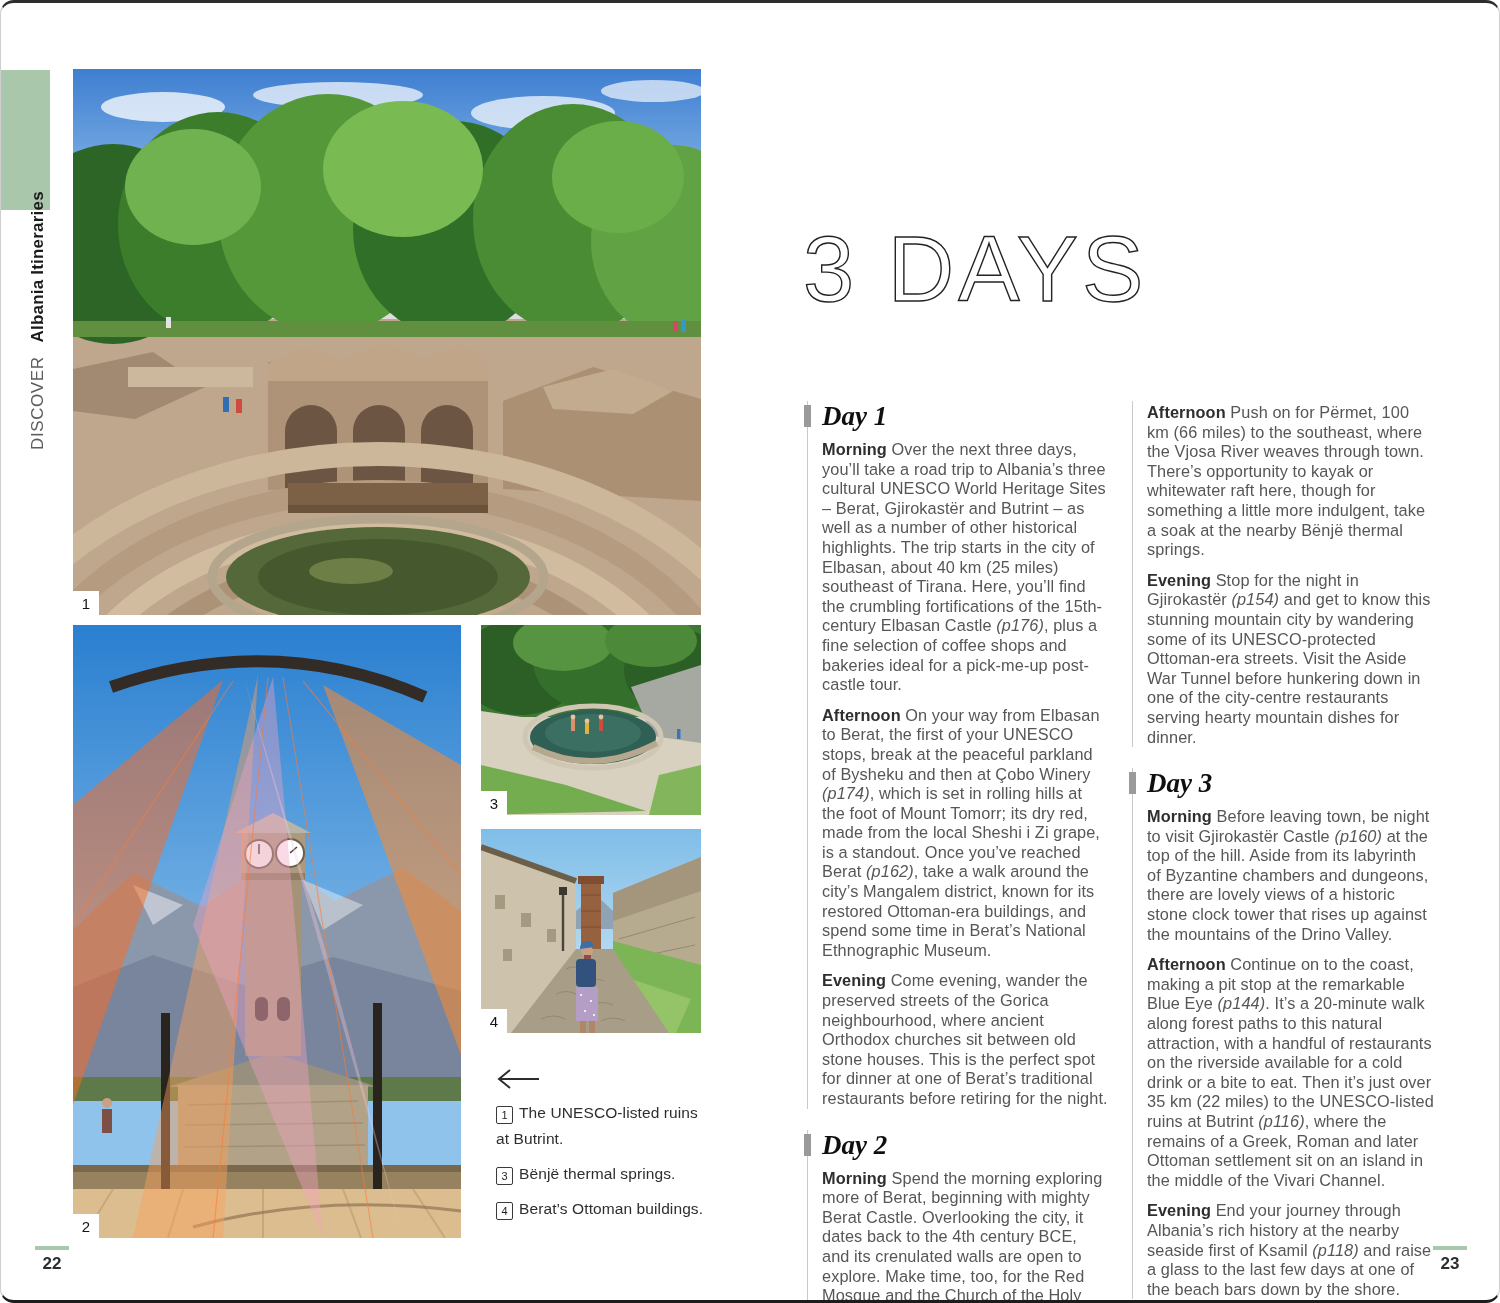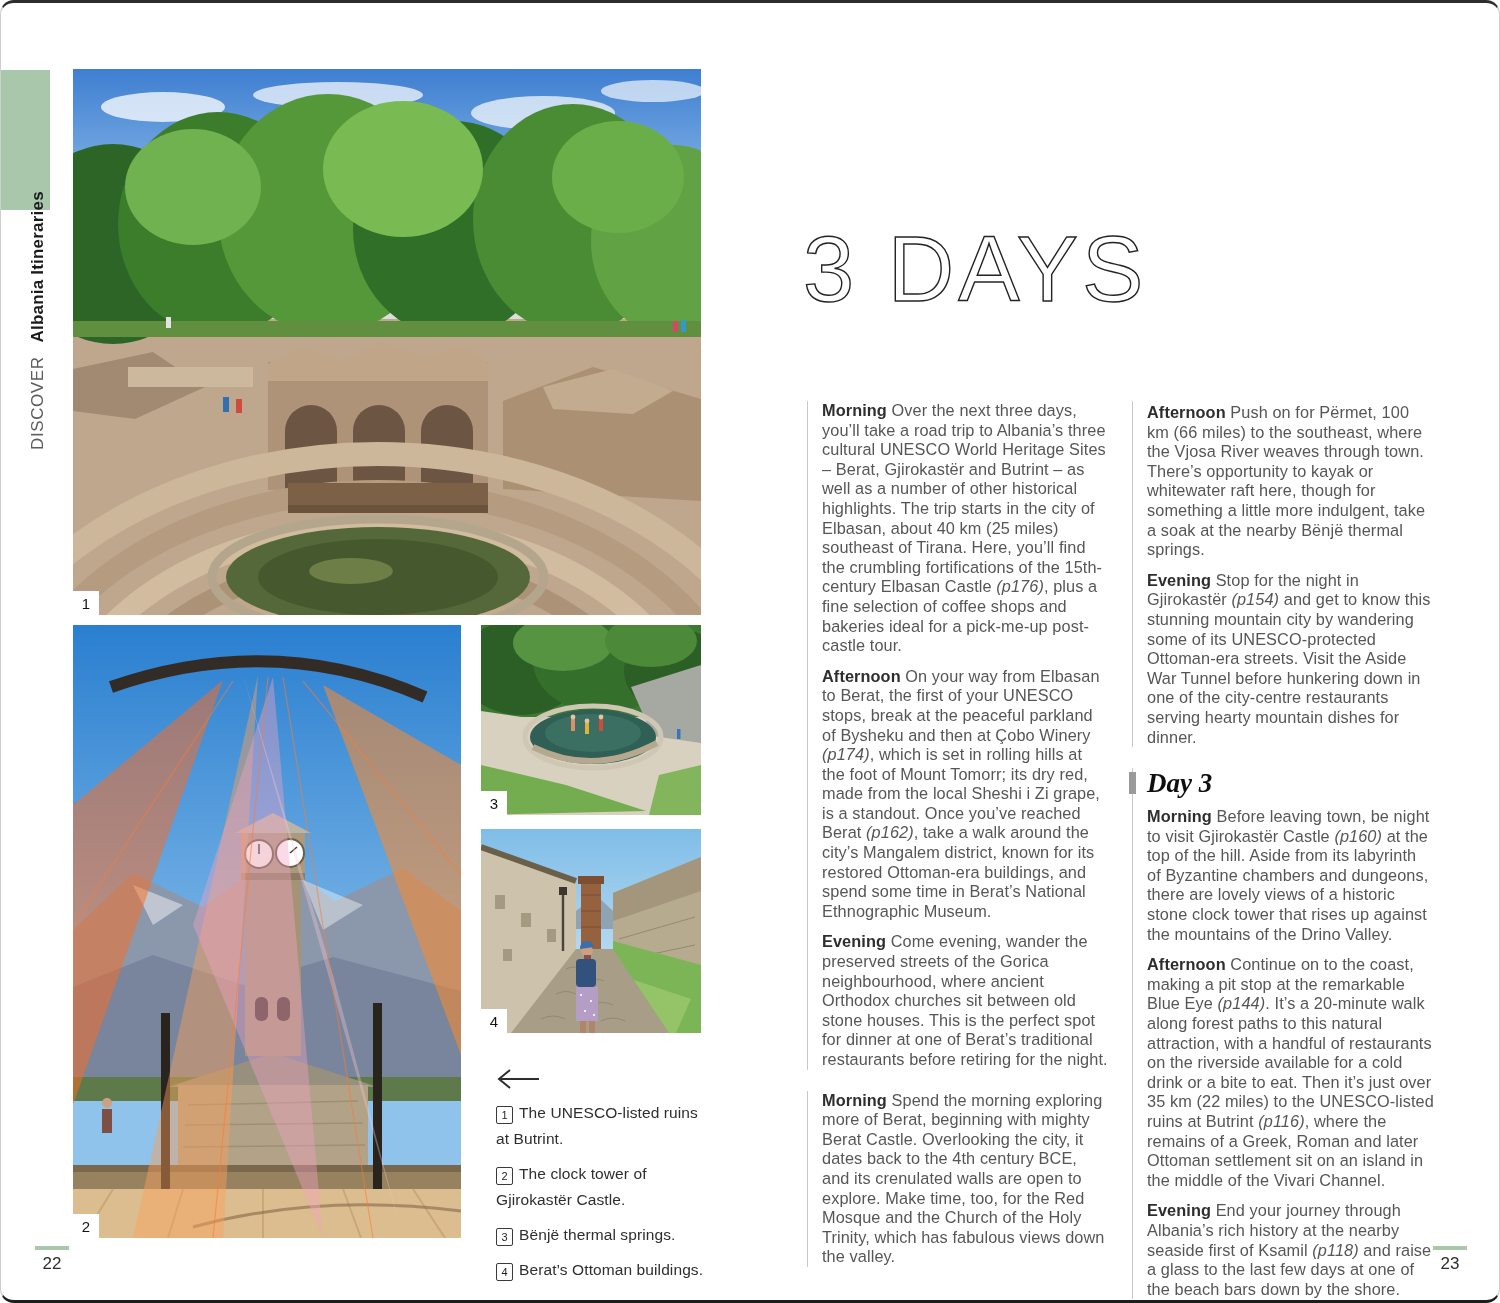--- a/index.html
+++ b/index.html
@@ -34,21 +34,21 @@
   .caption-arrow { position:absolute; left:494px; top:1064px; }
   .captions { position:absolute; left:495px; top:1097px; width:218px; }
   .caption-item { margin:0 0 9px 0; font-size:15.5px; line-height:26px; color:#2e2e2e; letter-spacing:.1px; }
   .cap-num {
     display:inline-flex; width:15px; height:16px; border:1px solid #3a3a3a; border-radius:2px;
     align-items:center; justify-content:center; font-size:11px; margin-right:6px;
     position:relative; top:1px; color:#1f1f1f;
   }
   .folio { position:absolute; width:34px; text-align:center; }
   .folio .bar { height:4px; margin-bottom:4px; }
-  .folio .num { font-size:17px; font-weight:400; color:#2d2d2d; }
+  .folio .num { font-size:17px; font-weight:700; color:#2d2d2d; }
   #folio-left  { left:34px;  top:1243px; }
   #folio-right { left:1432px; top:1243px; }
 
   
   .title-svg { position:absolute; left:800px; top:216px; }
   .subtitle {
     position:absolute; left:804px; top:312px; font-family:"Liberation Serif", serif;
     font-style:italic; font-size:42px; color:#161616; letter-spacing:.5px;
   }
   .col { position:absolute; top:398px; width:302px; }
@@ -285,41 +285,42 @@
     </svg>
     <figcaption class="photo-num">4</figcaption>
   </figure>
 
   <svg class="caption-arrow" width="46" height="24" viewBox="0 0 46 24">
     <path d="M44 12 H5 M15 3 L4 12 L15 21" stroke="#2d2d2d" stroke-width="2" fill="none"></path>
   </svg>
 
   <div class="captions">
     <p class="caption-item"><span class="cap-num">1</span><span>The UNESCO-listed ruins at Butrint.</span></p>
-    <p class="caption-item"><span class="cap-num">2</span><span>The clock tower of Gjirokastër Castle.</span></p>
     <p class="caption-item"><span class="cap-num">3</span><span>Bënjë thermal springs.</span></p>
     <p class="caption-item"><span class="cap-num">4</span><span>Berat’s Ottoman buildings.</span></p>
   </div>
 
   <div class="folio" id="folio-left">
     <div class="bar accent-bg" style="background: rgb(169, 200, 171);"></div>
     <div class="num">22</div>
   </div>
 
   <svg class="title-svg" width="370" height="104" viewBox="0 0 370 104">
     <text x="2" y="82" font-family="Liberation Sans, sans-serif" font-size="92" letter-spacing="4" fill="none" stroke="#232323" stroke-width="1.4">3 DAYS</text>
   </svg>
 
   <div class="col" id="col-1">
     <section class="day-section">
+      <h3 class="day-heading">Day 1</h3>
       <p class="body-para"><b>Morning </b><span>Over the next three days, you’ll take a road trip to Albania’s three cultural UNESCO World Heritage Sites – Berat, Gjirokastër and Butrint – as well as a number of other historical highlights. The trip starts in the city of Elbasan, about 40 km (25 miles) southeast of Tirana. Here, you’ll find the crumbling fortifications of the 15th-century Elbasan Castle </span><span style="font-style: italic;">(p176)</span><span>, plus a fine selection of coffee shops and bakeries ideal for a pick-me-up post-castle tour.</span></p>
       <p class="body-para"><b>Afternoon </b><span>On your way from Elbasan to Berat, the first of your UNESCO stops, break at the peaceful parkland of Bysheku and then at Çobo Winery </span><span style="font-style: italic;">(p174)</span><span>, which is set in rolling hills at the foot of Mount Tomorr; its dry red, made from the local Sheshi i Zi grape, is a standout. Once you’ve reached Berat </span><span style="font-style: italic;">(p162)</span><span>, take a walk around the city’s Mangalem district, known for its restored Ottoman-era buildings, and spend some time in Berat’s National Ethnographic Museum.</span></p>
       <p class="body-para"><b>Evening </b><span>Come evening, wander the preserved streets of the Gorica neighbourhood, where ancient Orthodox churches sit between old stone houses. This is the perfect spot for dinner at one of Berat’s traditional restaurants before retiring for the night.</span></p>
     </section>
     <section class="day-section">
+      <h3 class="day-heading">Day 2</h3>
       <p class="body-para"><b>Morning </b><span>Spend the morning exploring more of Berat, beginning with mighty Berat Castle. Overlooking the city, it dates back to the 4th century BCE, and its crenulated walls are open to explore. Make time, too, for the Red Mosque and the Church of the Holy Trinity, which has fabulous views down the valley.</span></p>
     </section>
   </div>
 
   <div class="col" id="col-2">
     <section class="day-section" style="padding-top:2px">
       <p class="body-para"><b>Afternoon </b><span>Push on for Përmet, 100 km (66 miles) to the southeast, where the Vjosa River weaves through town. There’s opportunity to kayak or whitewater raft here, though for something a little more indulgent, take a soak at the nearby Bënjë thermal springs.</span></p>
       <p class="body-para"><b>Evening </b><span>Stop for the night in Gjirokastër </span><span style="font-style: italic;">(p154)</span><span> and get to know this stunning mountain city by wandering some of its UNESCO-protected Ottoman-era streets. Visit the Aside War Tunnel before hunkering down in one of the city-centre restaurants serving hearty mountain dishes for dinner.</span></p>
     </section>
     <section class="day-section">

